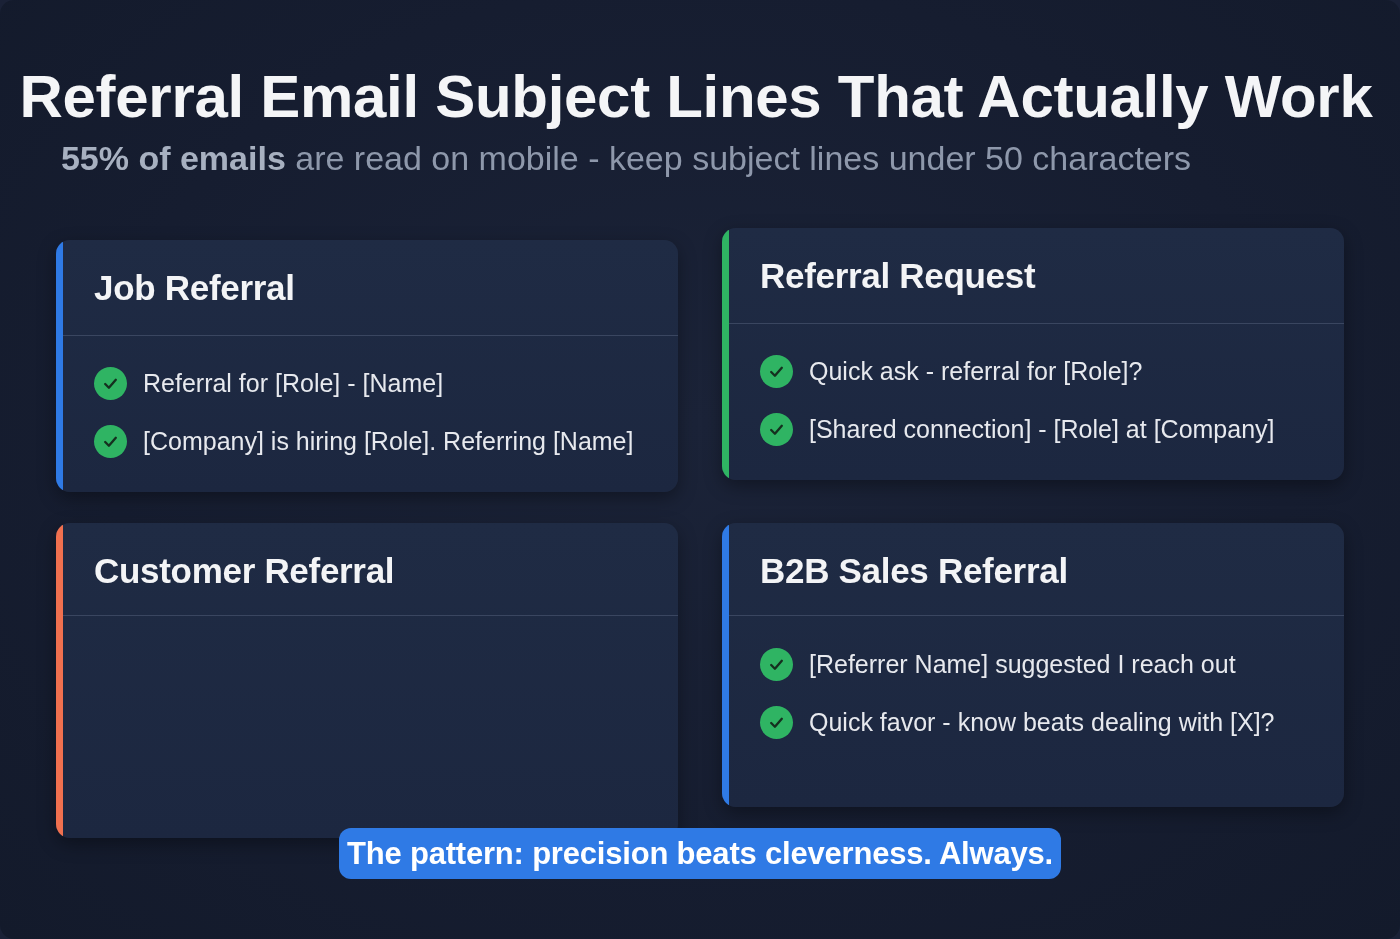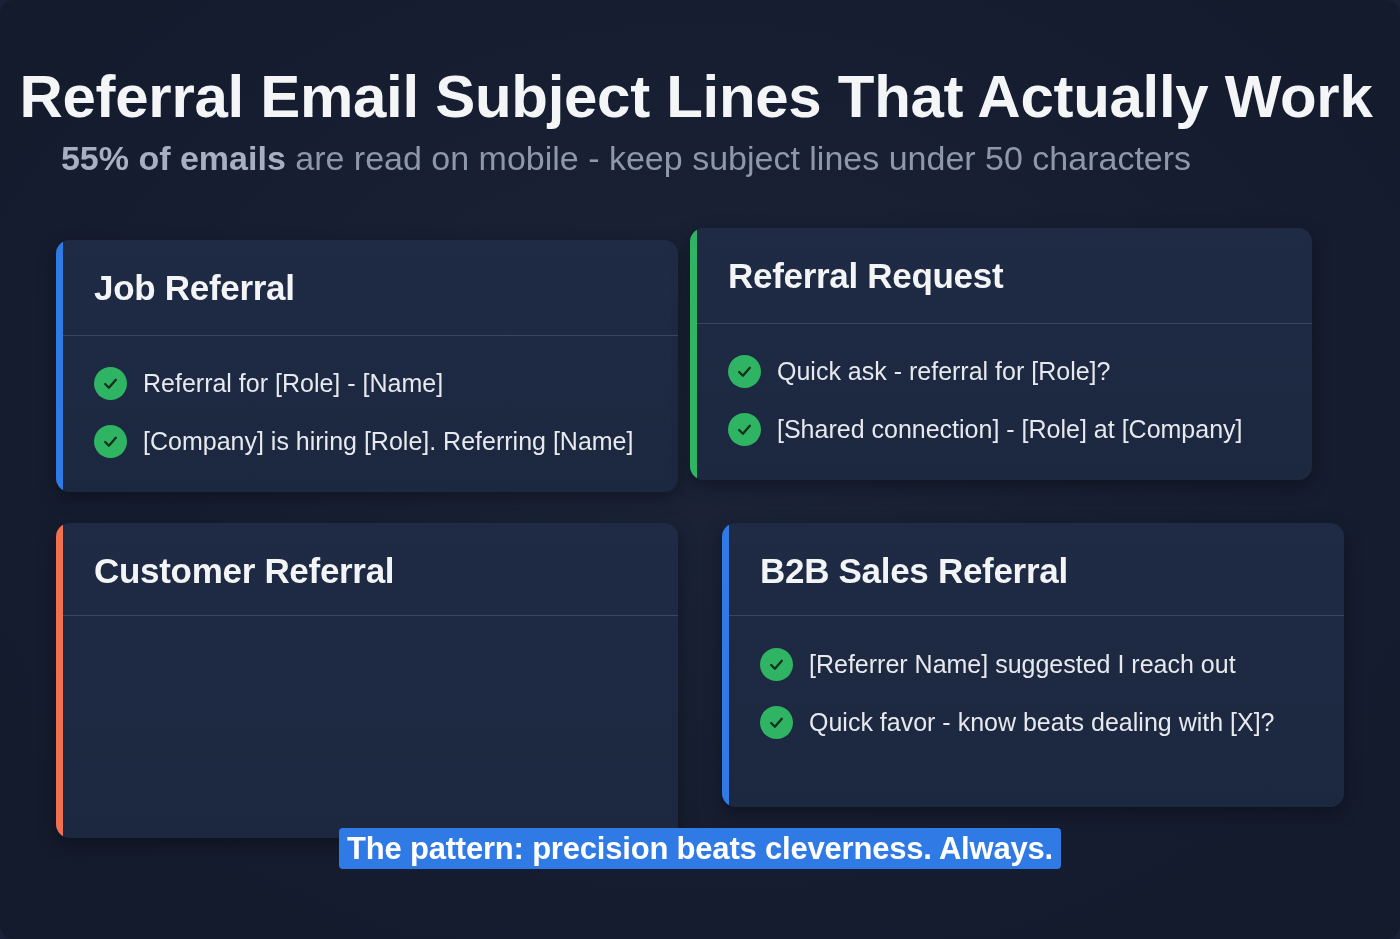--- a/index.html
+++ b/index.html
@@ -51,29 +51,29 @@
     width: 33px; height: 33px; border-radius: 50%;
     background: #2fb463; flex: 0 0 33px;
     display: flex; align-items: center; justify-content: center;
   }
   .check svg { width: 17px; height: 17px; }
   .item-text {
     margin-left: 16px; color: #e7e9ee; font-size: 25px; white-space: nowrap;
   }
 
   #card-0 { left: 56px; top: 228px; margin-top: 12px; }
-  #card-1 { left: 690px; top: 228px; }
+  #card-1 { left: 722px; top: 228px; }
   #card-2 { left: 56px; top: 523px; height: 315px; text-align: center; }
   #card-3 { left: 722px; top: 523px; height: 284px; }
   #card-2 .divider, #card-3 .divider { top: 92px; }
   #card-2 .items, #card-3 .items { top: 124px; }
 
   .callout {
-    position: absolute; left: 339px; top: 828px; width: 722px; height: 41px;
-    background: #2f7ae5; border-radius: 4px;
+    position: absolute; left: 339px; top: 828px; width: 722px; height: 51px;
+    background: #2f7ae5; border-radius: 12px;
     color: #ffffff; font-size: 31px; font-weight: 700;
     display: flex; align-items: center; justify-content: center;
     letter-spacing: -0.2px;
   }
 </style>
 </head>
 <body>
 
 <div class="page">
   <h1 class="title">Referral Email Subject Lines That Actually Work</h1>

